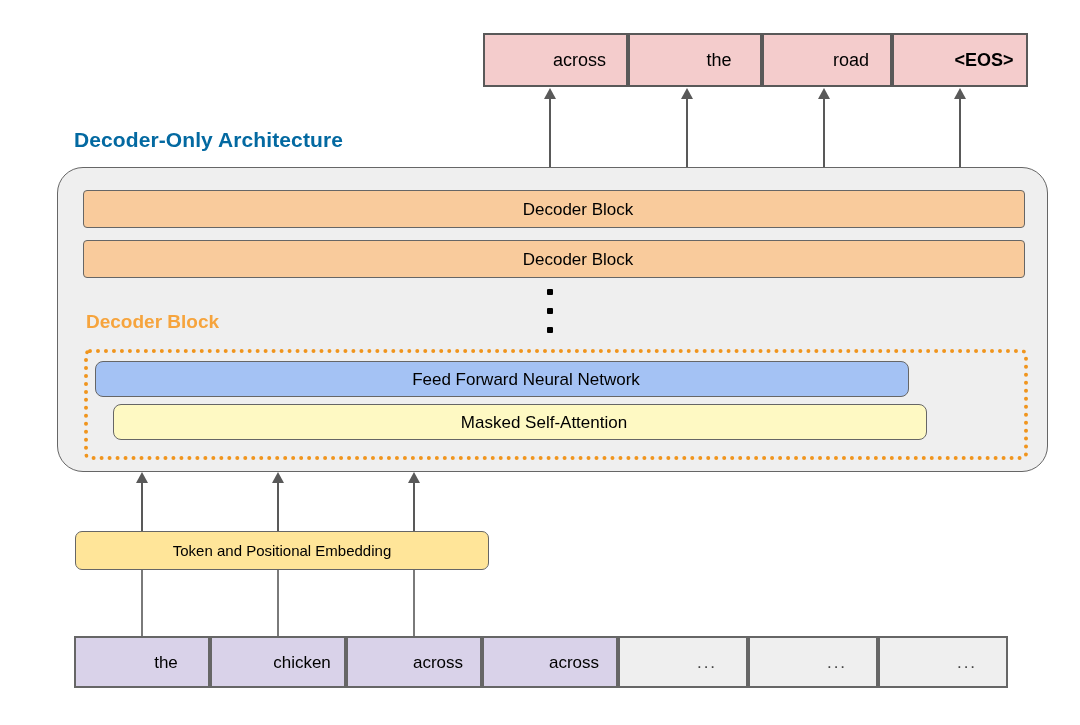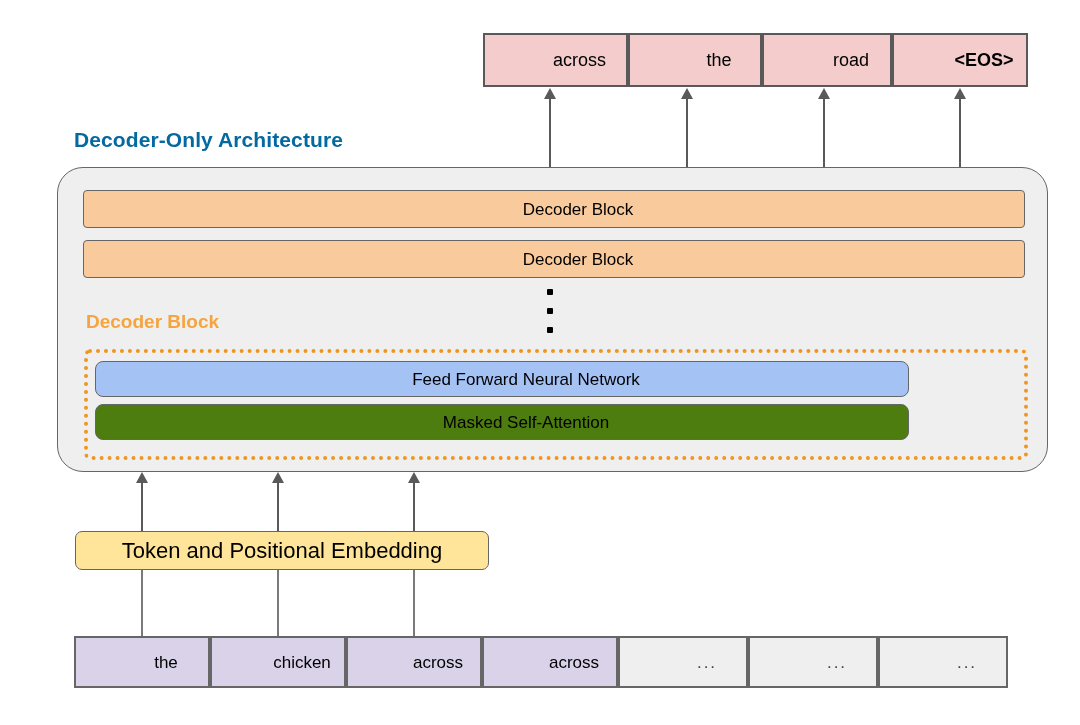--- a/index.html
+++ b/index.html
@@ -116,37 +116,37 @@
   }
 
   .inner-bar {
     border: 1.4px solid #666666;
     border-radius: 8px;
     left: 95px;
     width: 814px;
     height: 36px;
   }
   .ffnn { background: #a4c2f4; top: 361px; }
-  .msa  { background: #4d7c0f; top: 404px; }
+  .msa  { background: #fef9c3; top: 404px; margin-left: 18px; }
 
   
   .embed {
     position: absolute;
     left: 75px;
     top: 531px;
     width: 414px;
     height: 39px;
     box-sizing: border-box;
     background: #ffe599;
     border: 1.6px solid #666666;
     border-radius: 7px;
     display: flex;
     align-items: center;
     justify-content: center;
-    font-size: 22px;
+    font-size: 15px;
     color: #000000;
     white-space: nowrap;
     z-index: 3;
   }
 
   
   .in-cell {
     border: 2.5px solid #666666;
     height: 52px;
     top: 636px;

